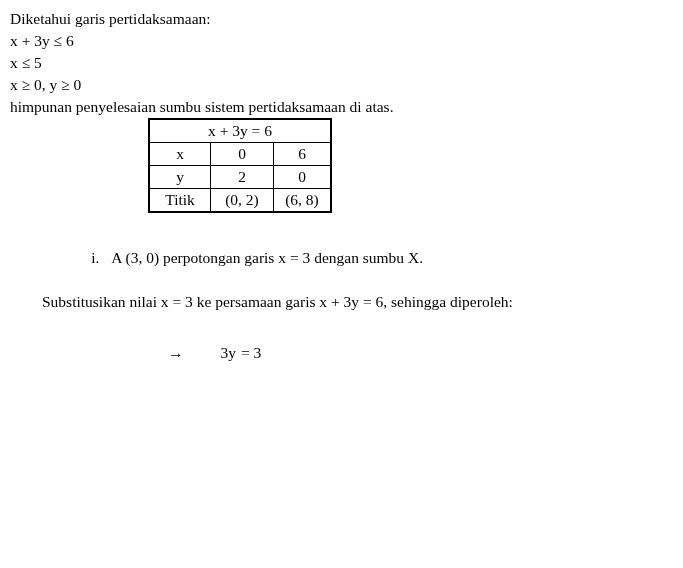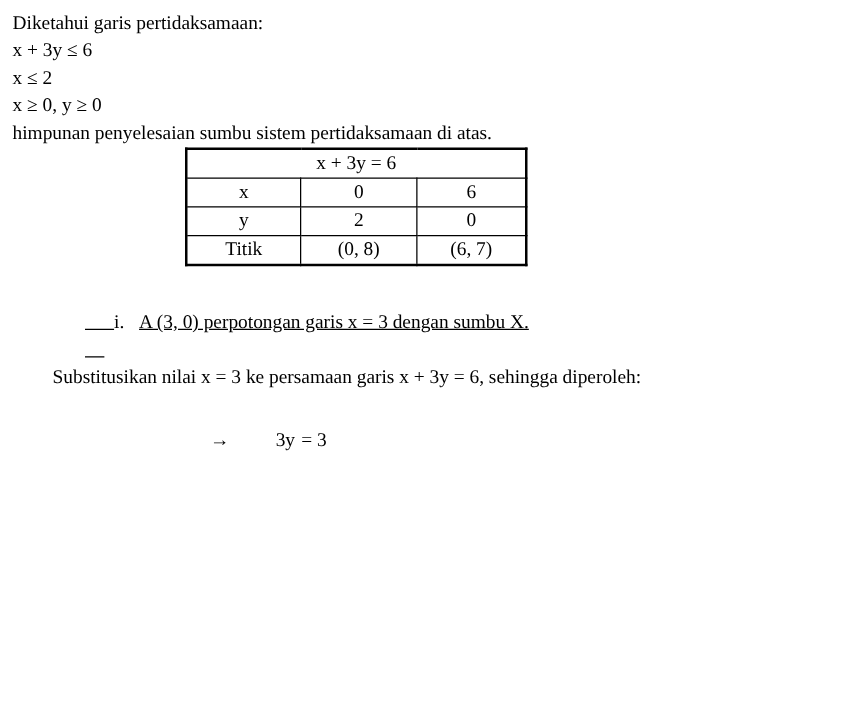--- a/index.html
+++ b/index.html
@@ -15,51 +15,51 @@
 
   table.values {
     border-collapse: collapse;
     margin: 0 0 0 138px;
     border: 2px solid #000;
   }
   table.values td {
     border: 1px solid #000;
     text-align: center;
     height: 20px;
-    padding: 0 15px;
+    padding: 0 0;
   }
   td.c0 { width: 60px; }
   td.c1 { width: 62px; }
   td.c2 { width: 56px; }
 
   .section1 { margin-top: 12px; }
   .heading { padding-left: 28px; }
   .bullet { display: inline-block; width: 17px; }
 
-  .li { white-space: pre-wrap; text-decoration: underline; }
+  .li { white-space: pre-wrap; }
   .li1 { margin-left: 58px; }
   .li1 .num { display: inline-block; width: 20px; }
 
   .sub { margin-left: 32px; white-space: pre; }
 
   .arrows { margin-top: 7px; }
   .arrow-row { margin-left: 127px; white-space: pre; }
   .arrow-row .ar  { display: inline-block; width: 46px; }
   .arrow-row .lhs { display: inline-block; width: 22px; text-align: right; }
   .arrow-row .rhs { margin-left: 5px; }
 </style>
 </head>
 <body>
 
 <div class="doc">
 
   <div class="intro">
     <div class="line">Diketahui garis pertidaksamaan:</div>
     <div class="line">x + 3y ≤ 6</div>
-    <div class="line">x ≤ 2</div>
+    <div class="line">x ≤ 5</div>
     <div class="line">x ≥ 0, y ≥ 0</div>
     <div class="line">himpunan penyelesaian sumbu sistem pertidaksamaan di atas.</div>
   </div>
 
   <table class="values">
     <tbody>
         <tr>
       <td colspan="3">x + 3y = 6</td>
     </tr>
     <tr>
@@ -67,22 +67,22 @@
       <td class="c1">0</td>
       <td class="c2">6</td>
     </tr>
     <tr>
       <td class="c0">y</td>
       <td class="c1">2</td>
       <td class="c2">0</td>
     </tr>
     <tr>
       <td class="c0">Titik</td>
-      <td class="c1">(0, 8)</td>
-      <td class="c2">(6, 7)</td>
+      <td class="c1">(0, 2)</td>
+      <td class="c2">(6, 8)</td>
     </tr>
   </tbody>
     </table>
 
   <div class="section1">
     <div class="li li1">
       <span class="num">i.</span><span>A (3, 0) perpotongan garis x = 3 dengan sumbu X.</span>
     </div>
     <div class="sub">Substitusikan nilai x = 3 ke persamaan garis x + 3y = 6, sehingga diperoleh:</div>
     <div class="arrows">

